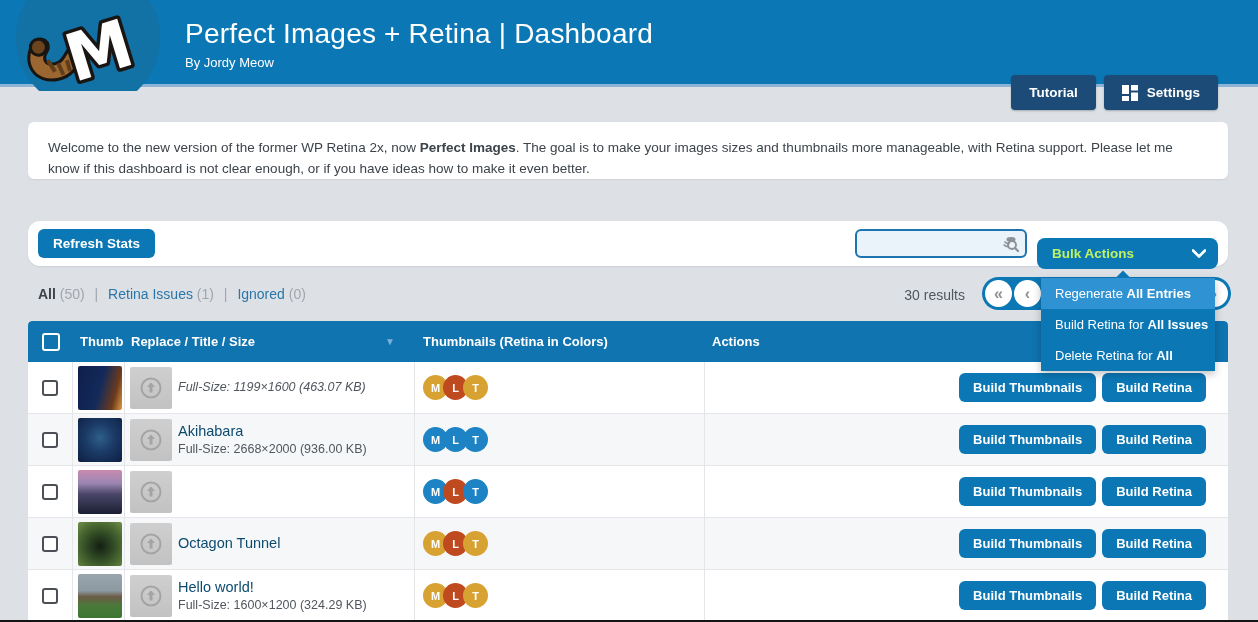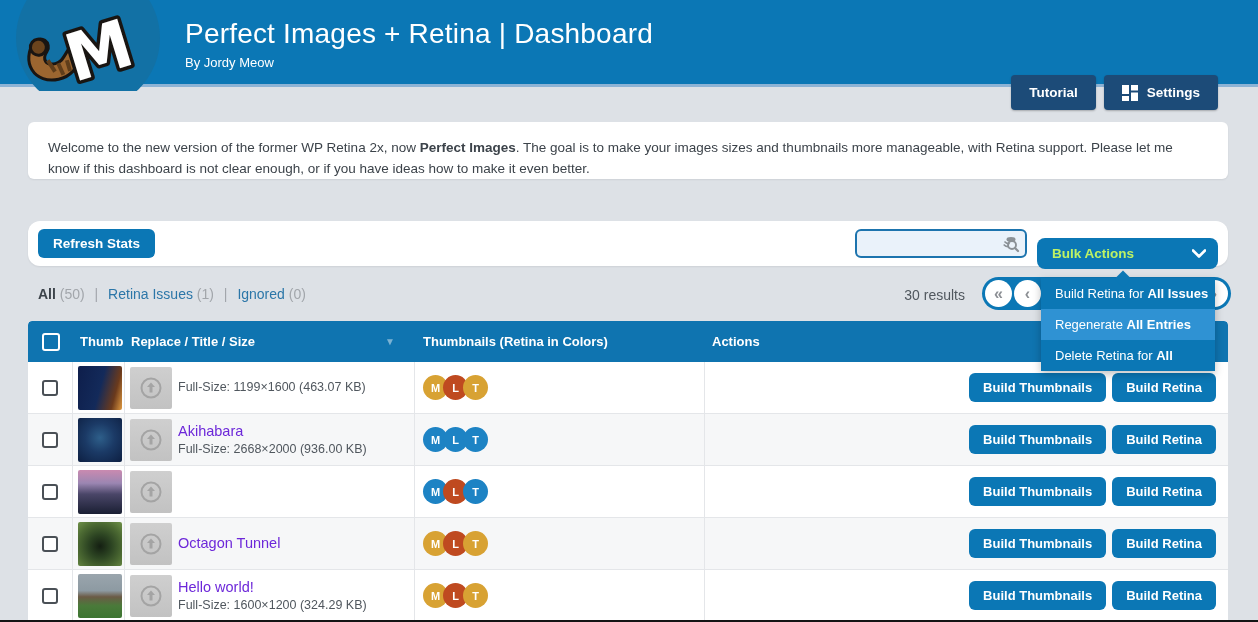--- a/index.html
+++ b/index.html
@@ -86,27 +86,27 @@
   .trow .col-check, .trow .col-thumb, .trow .col-replace, .trow .col-thumbs {
     align-self:stretch; display:flex; align-items:center; border-right:1px solid #e4e6e9; }
   .col-check { justify-content:center; }
   .row-check { width:16px; height:16px; border:2px solid #4a5056; border-radius:3px;
     background:#fff; appearance:none; cursor:pointer; }
   .thumb-img { width:44px; height:44px; border-radius:2px; }
   .upload-box { width:42px; height:42px; border-radius:2px;
     background:linear-gradient(180deg,#cfcfcf,#c2c2c2); display:flex; align-items:center;
     justify-content:center; cursor:pointer; flex-shrink:0; }
   .row-text { margin-left:6px; display:flex; flex-direction:column; justify-content:center; }
-  .row-title { color:#6d28d9; font-size:14.5px; text-decoration:none; line-height:19px; cursor:pointer; }
+  .row-title { color:#0c4a6e; font-size:14.5px; text-decoration:none; line-height:19px; cursor:pointer; }
   .row-size { color:#50575e; font-size:12.5px; line-height:17px; }
   .badges { display:flex; }
   .badge { width:25px; height:25px; border-radius:50%; color:#fff; font-size:11px;
     font-weight:bold; display:flex; align-items:center; justify-content:center; }
   .badge + .badge { margin-left:-5px; }
-  .col-actions { display:flex; justify-content:flex-end; gap:6px; padding-right:12px; }
+  .col-actions { display:flex; justify-content:flex-end; gap:6px; padding-right:22px; }
   .row-btn { height:29px; background:#0b77b5; color:#fff; border:none; border-radius:6px;
     font-family:inherit; font-size:13px; font-weight:bold; padding:0 14px; cursor:pointer; }
 
   .bottom-edge { position:absolute; left:0; bottom:0; width:1258px; height:2px;
     background:#141414; z-index:20; }
 </style>
 </head>
 <body>
 
 <div class="page">
@@ -187,23 +187,23 @@
 
   <div class="pagination">
     <button class="pg-circle">«</button>
     <button class="pg-circle">‹</button>
     <button class="pg-circle pg-next">›</button>
   </div>
 
   <div class="bulk-menu">
     <div class="caret"></div>
     <div id="menu-items">
+    <div class="menu-item highlighted"><span>Regenerate </span><b>All Entries</b></div>
+
     <div class="menu-item"><span>Build Retina for </span><b>All Issues</b></div>
-
-    <div class="menu-item highlighted"><span>Regenerate </span><b>All Entries</b></div>
 
     <div class="menu-item"><span>Delete Retina for </span><b>All</b></div>
   </div>
   </div>
 
   <div class="table">
     <div class="thead">
       <div class="col-check">
         <input type="checkbox" class="hdr-check" style="">
       </div>
@@ -216,21 +216,21 @@
       <div class="col-actions" style="justify-content:flex-start;">Actions</div>
     </div>
     <div id="rows">
     <div class="trow">
       <div class="col-check">
         <input type="checkbox" class="row-check" style="">
       </div>
       <div class="col-thumb" style="padding-left:5px;">
         <div class="thumb-img" style="background: linear-gradient(105deg, rgb(14, 30, 75) 0%, rgb(19, 42, 90) 50%, rgb(107, 58, 28) 80%, rgb(224, 154, 64) 100%);"></div>
       </div>
-      <div class="col-replace" style="padding-left:5px;">
+      <div class="col-replace" style="padding-left:5px;font-style:italic;">
         <div class="upload-box">
           <span style="display:inline-flex;">
             <svg width="24" height="24" viewBox="0 0 24 24">
               <circle cx="12" cy="12" r="9.5" fill="none" stroke="#a4a4a4" stroke-width="2"></circle>
               <path d="M12,6.5 L16,11 L13.5,11 L13.5,16.5 L10.5,16.5 L10.5,11 L8,11 Z" fill="#a4a4a4"></path>
             </svg>
           </span>
         </div>
         <div class="row-text">
 

